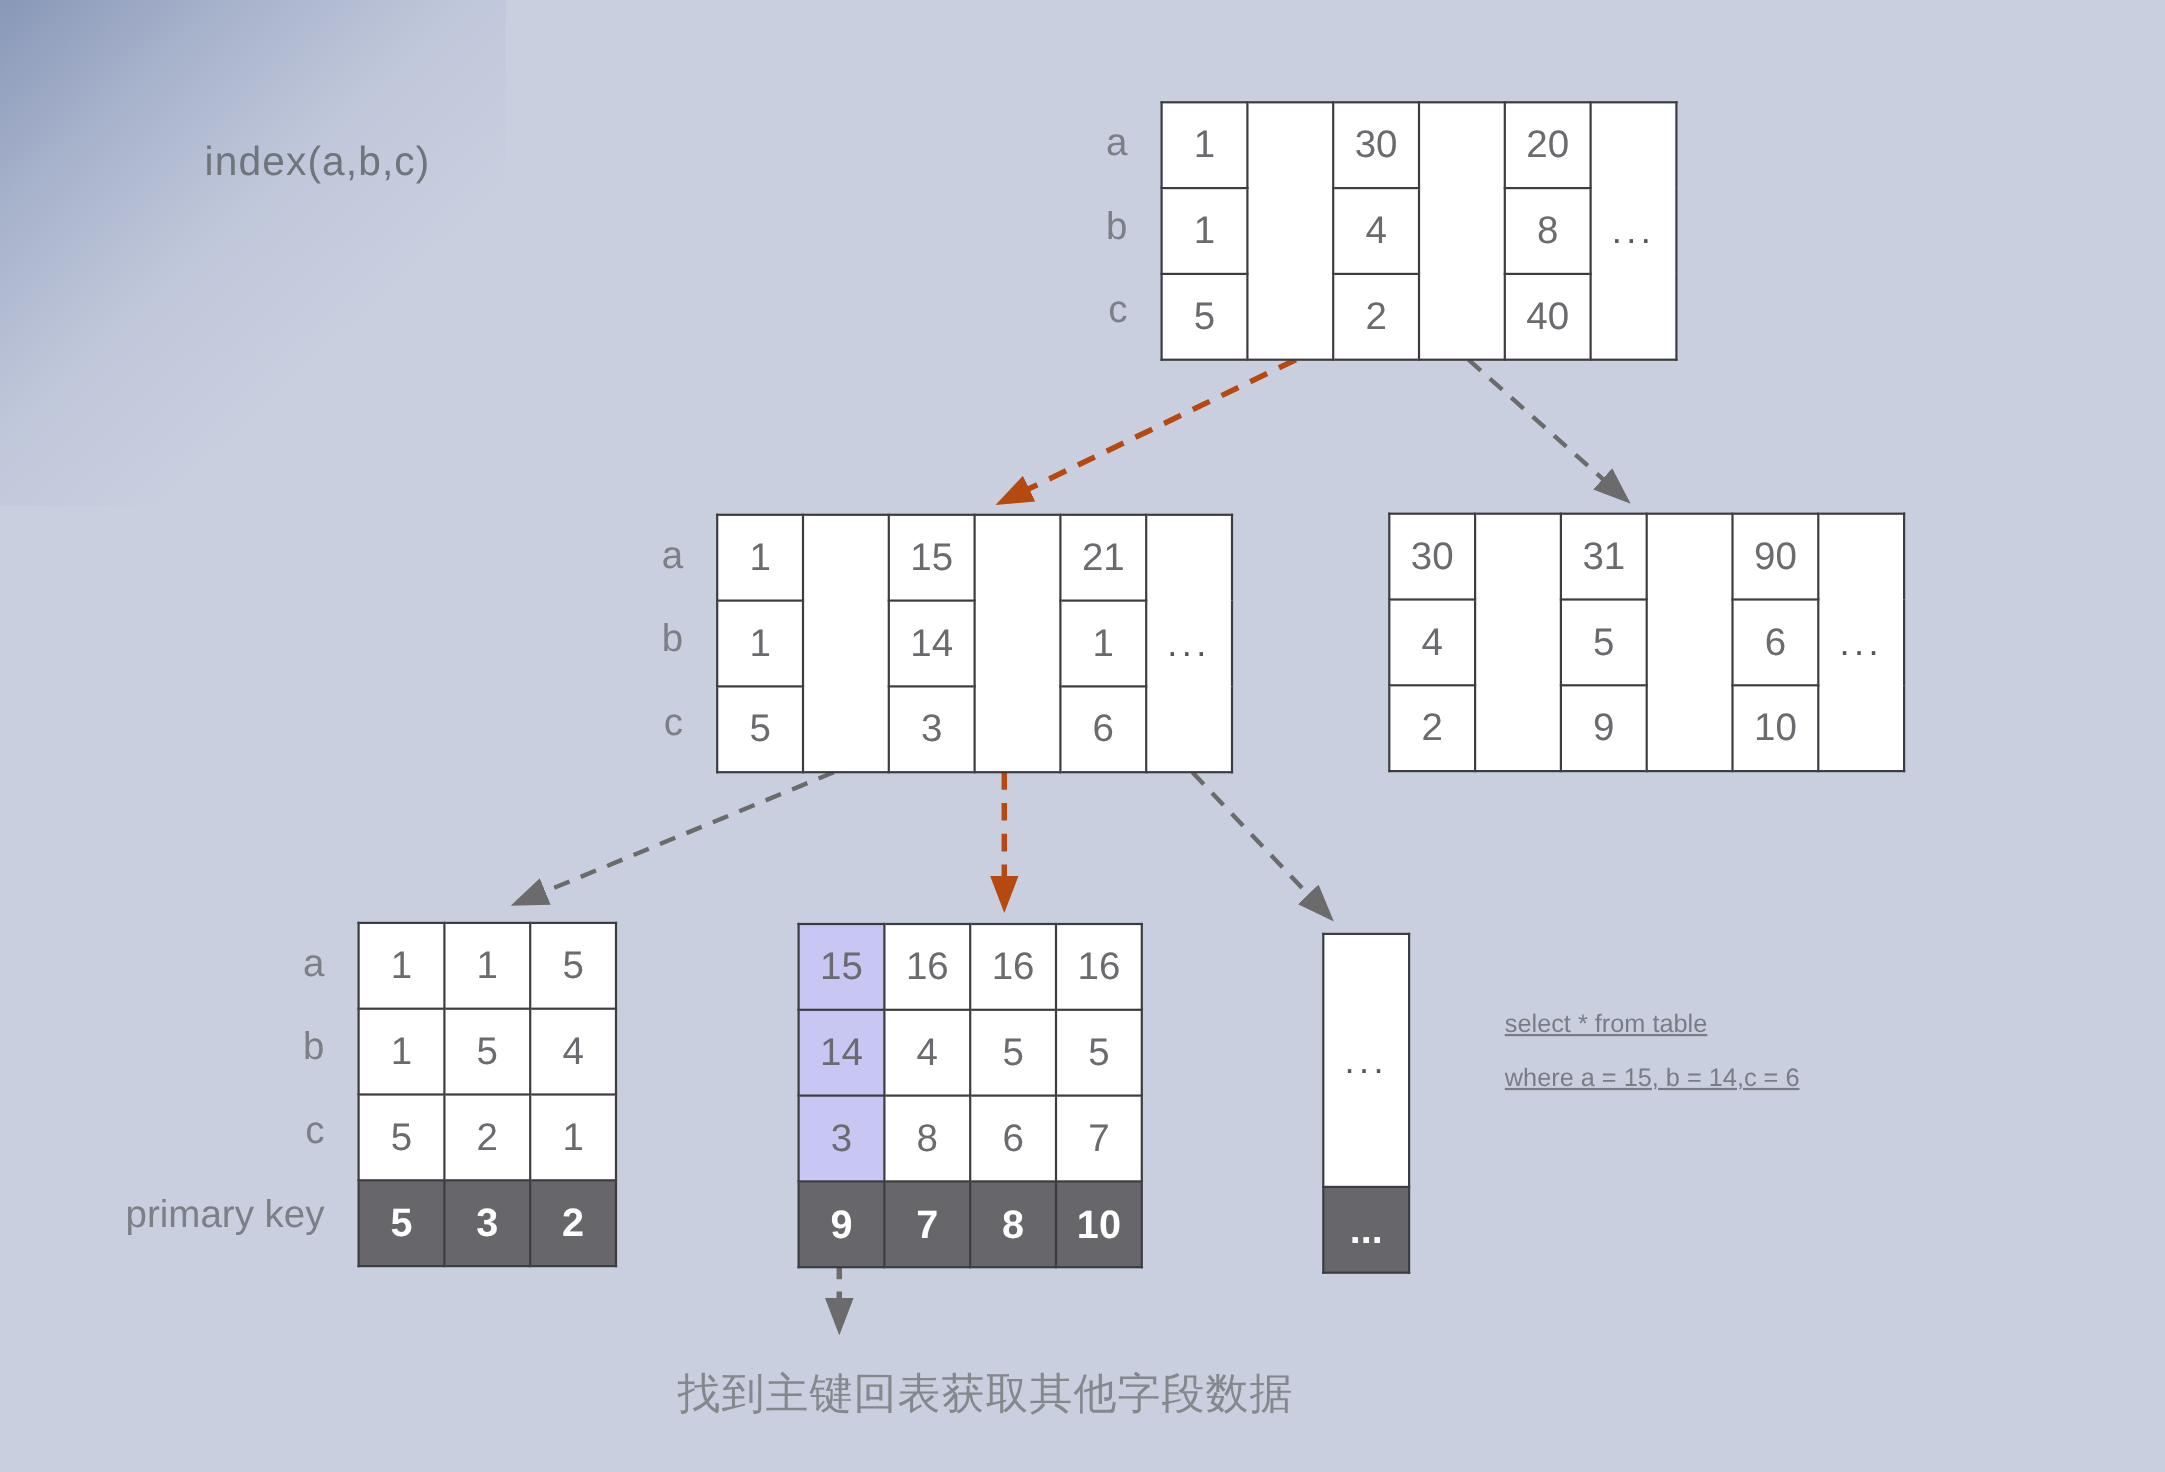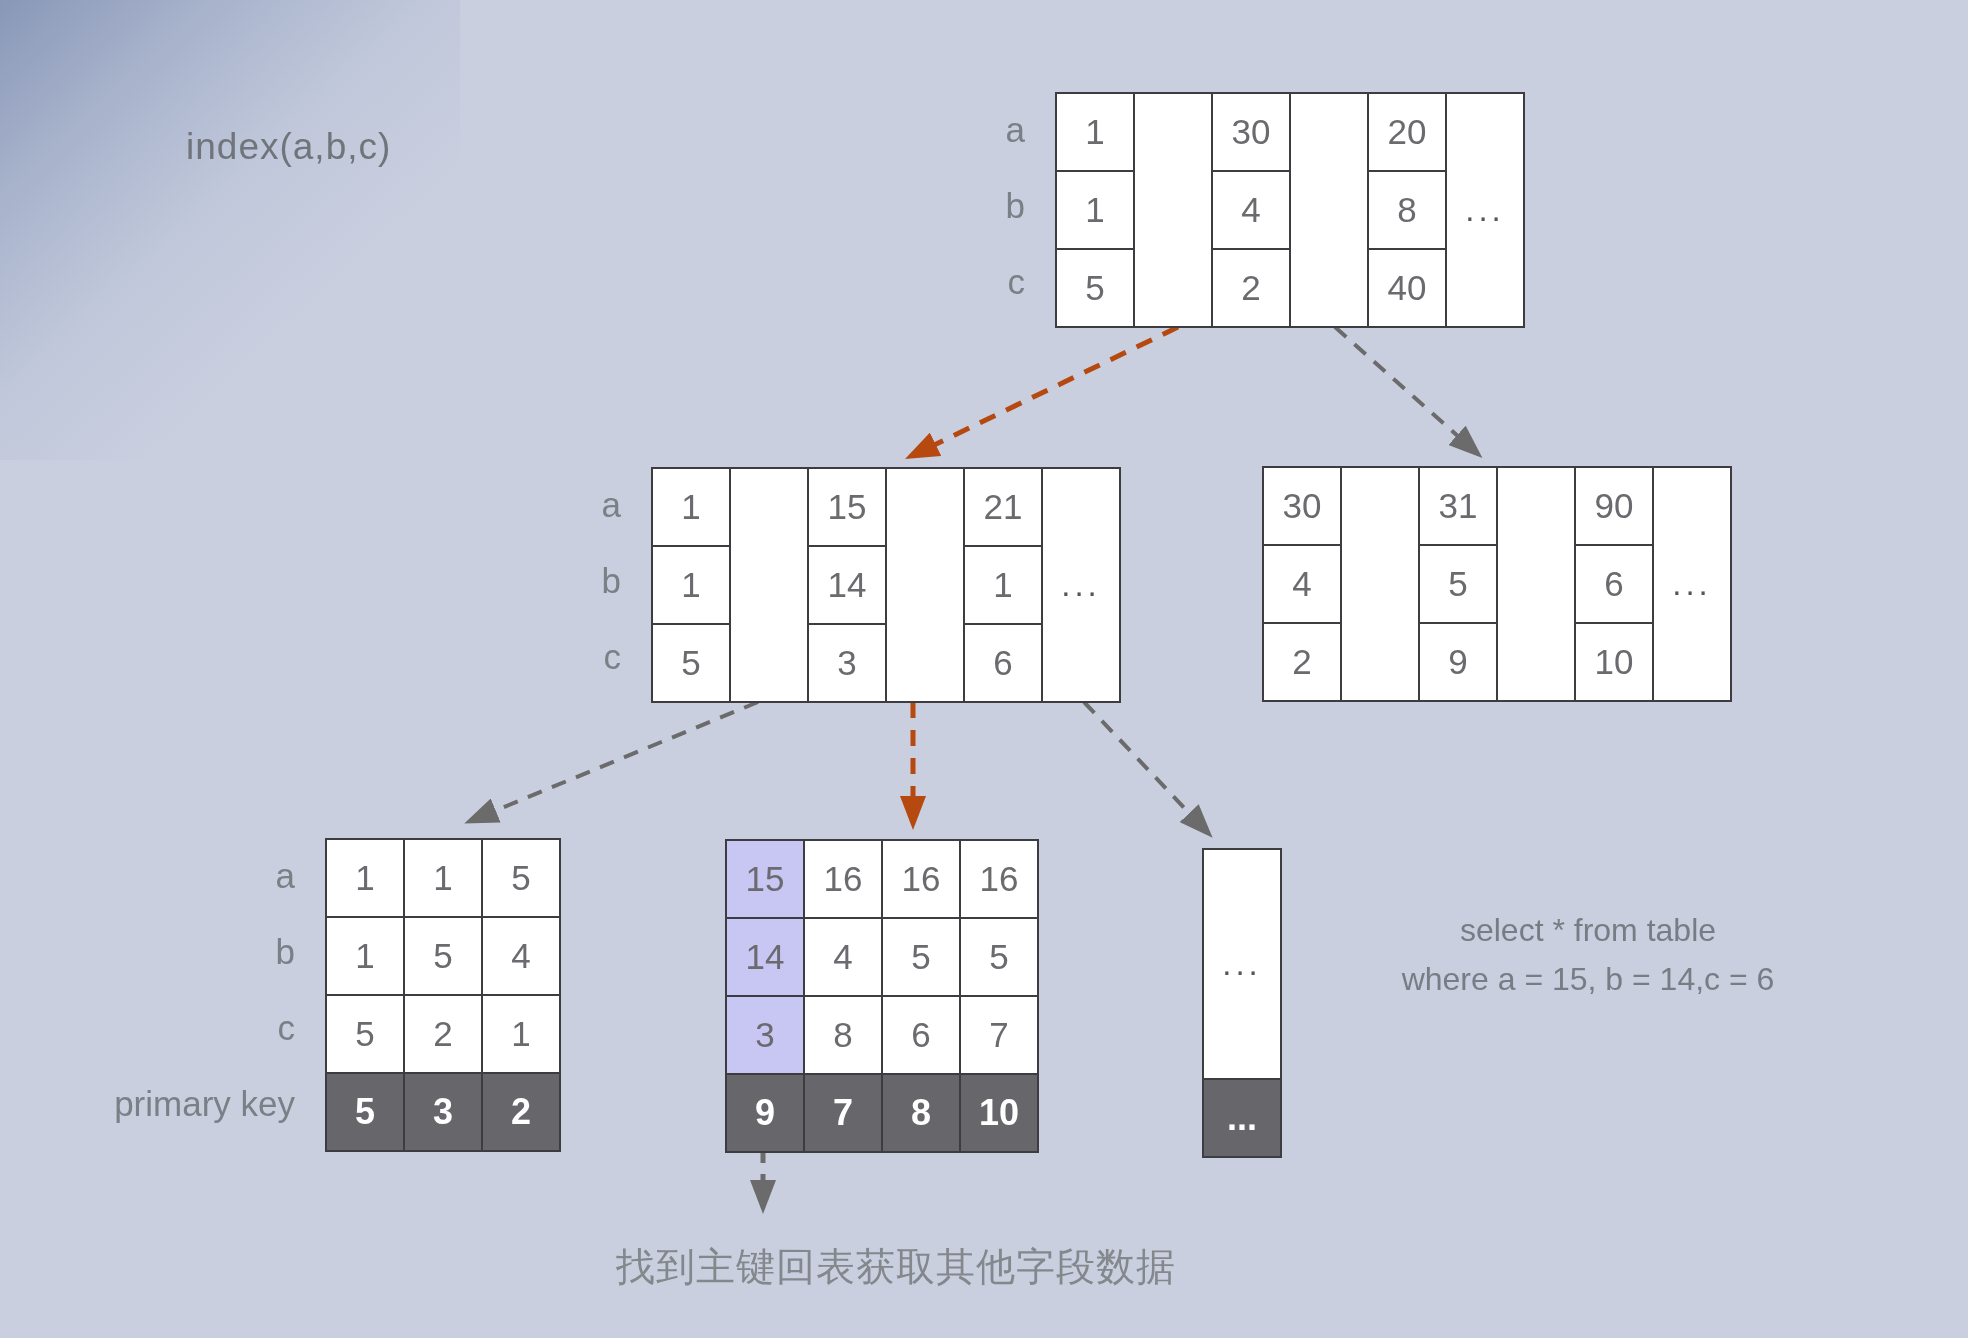--- a/index.html
+++ b/index.html
@@ -31,22 +31,22 @@
     text-align:center;vertical-align:middle;
     font-size:35px;color:#6b6b6f;padding:0;
   }
   table.node-table td.el{color:#55555a;letter-spacing:4px;font-size:33px;}
   table.node-table td.hl{background:#c8c6f3;}
   table.node-table tr.dark td, table.node-table td.dark{
     background:#67676b;color:#ffffff;font-weight:700;font-size:36px;
   }
   table.morebox td.body{height:228px;}
 
-  .sql-text{position:absolute;left:1368px;top:906px;width:440px;text-align:center;
-    font-size:32px;line-height:49px;color:#787d85;}
+  .sql-text{position:absolute;left:1368px;top:906px;width:440px;text-align:left;
+    font-size:23px;line-height:49px;color:#787d85;text-decoration:underline;}
   .caption-text{position:absolute;left:616px;top:1240px;width:600px;text-align:left;
     font-size:39px;color:#84888d;letter-spacing:1px;}
 
   svg.arrows{position:absolute;left:0;top:0;pointer-events:none;}
 </style>
 </head>
 <body>
 
 <div class="canvas">
   <div class="corner-sheen"></div>

